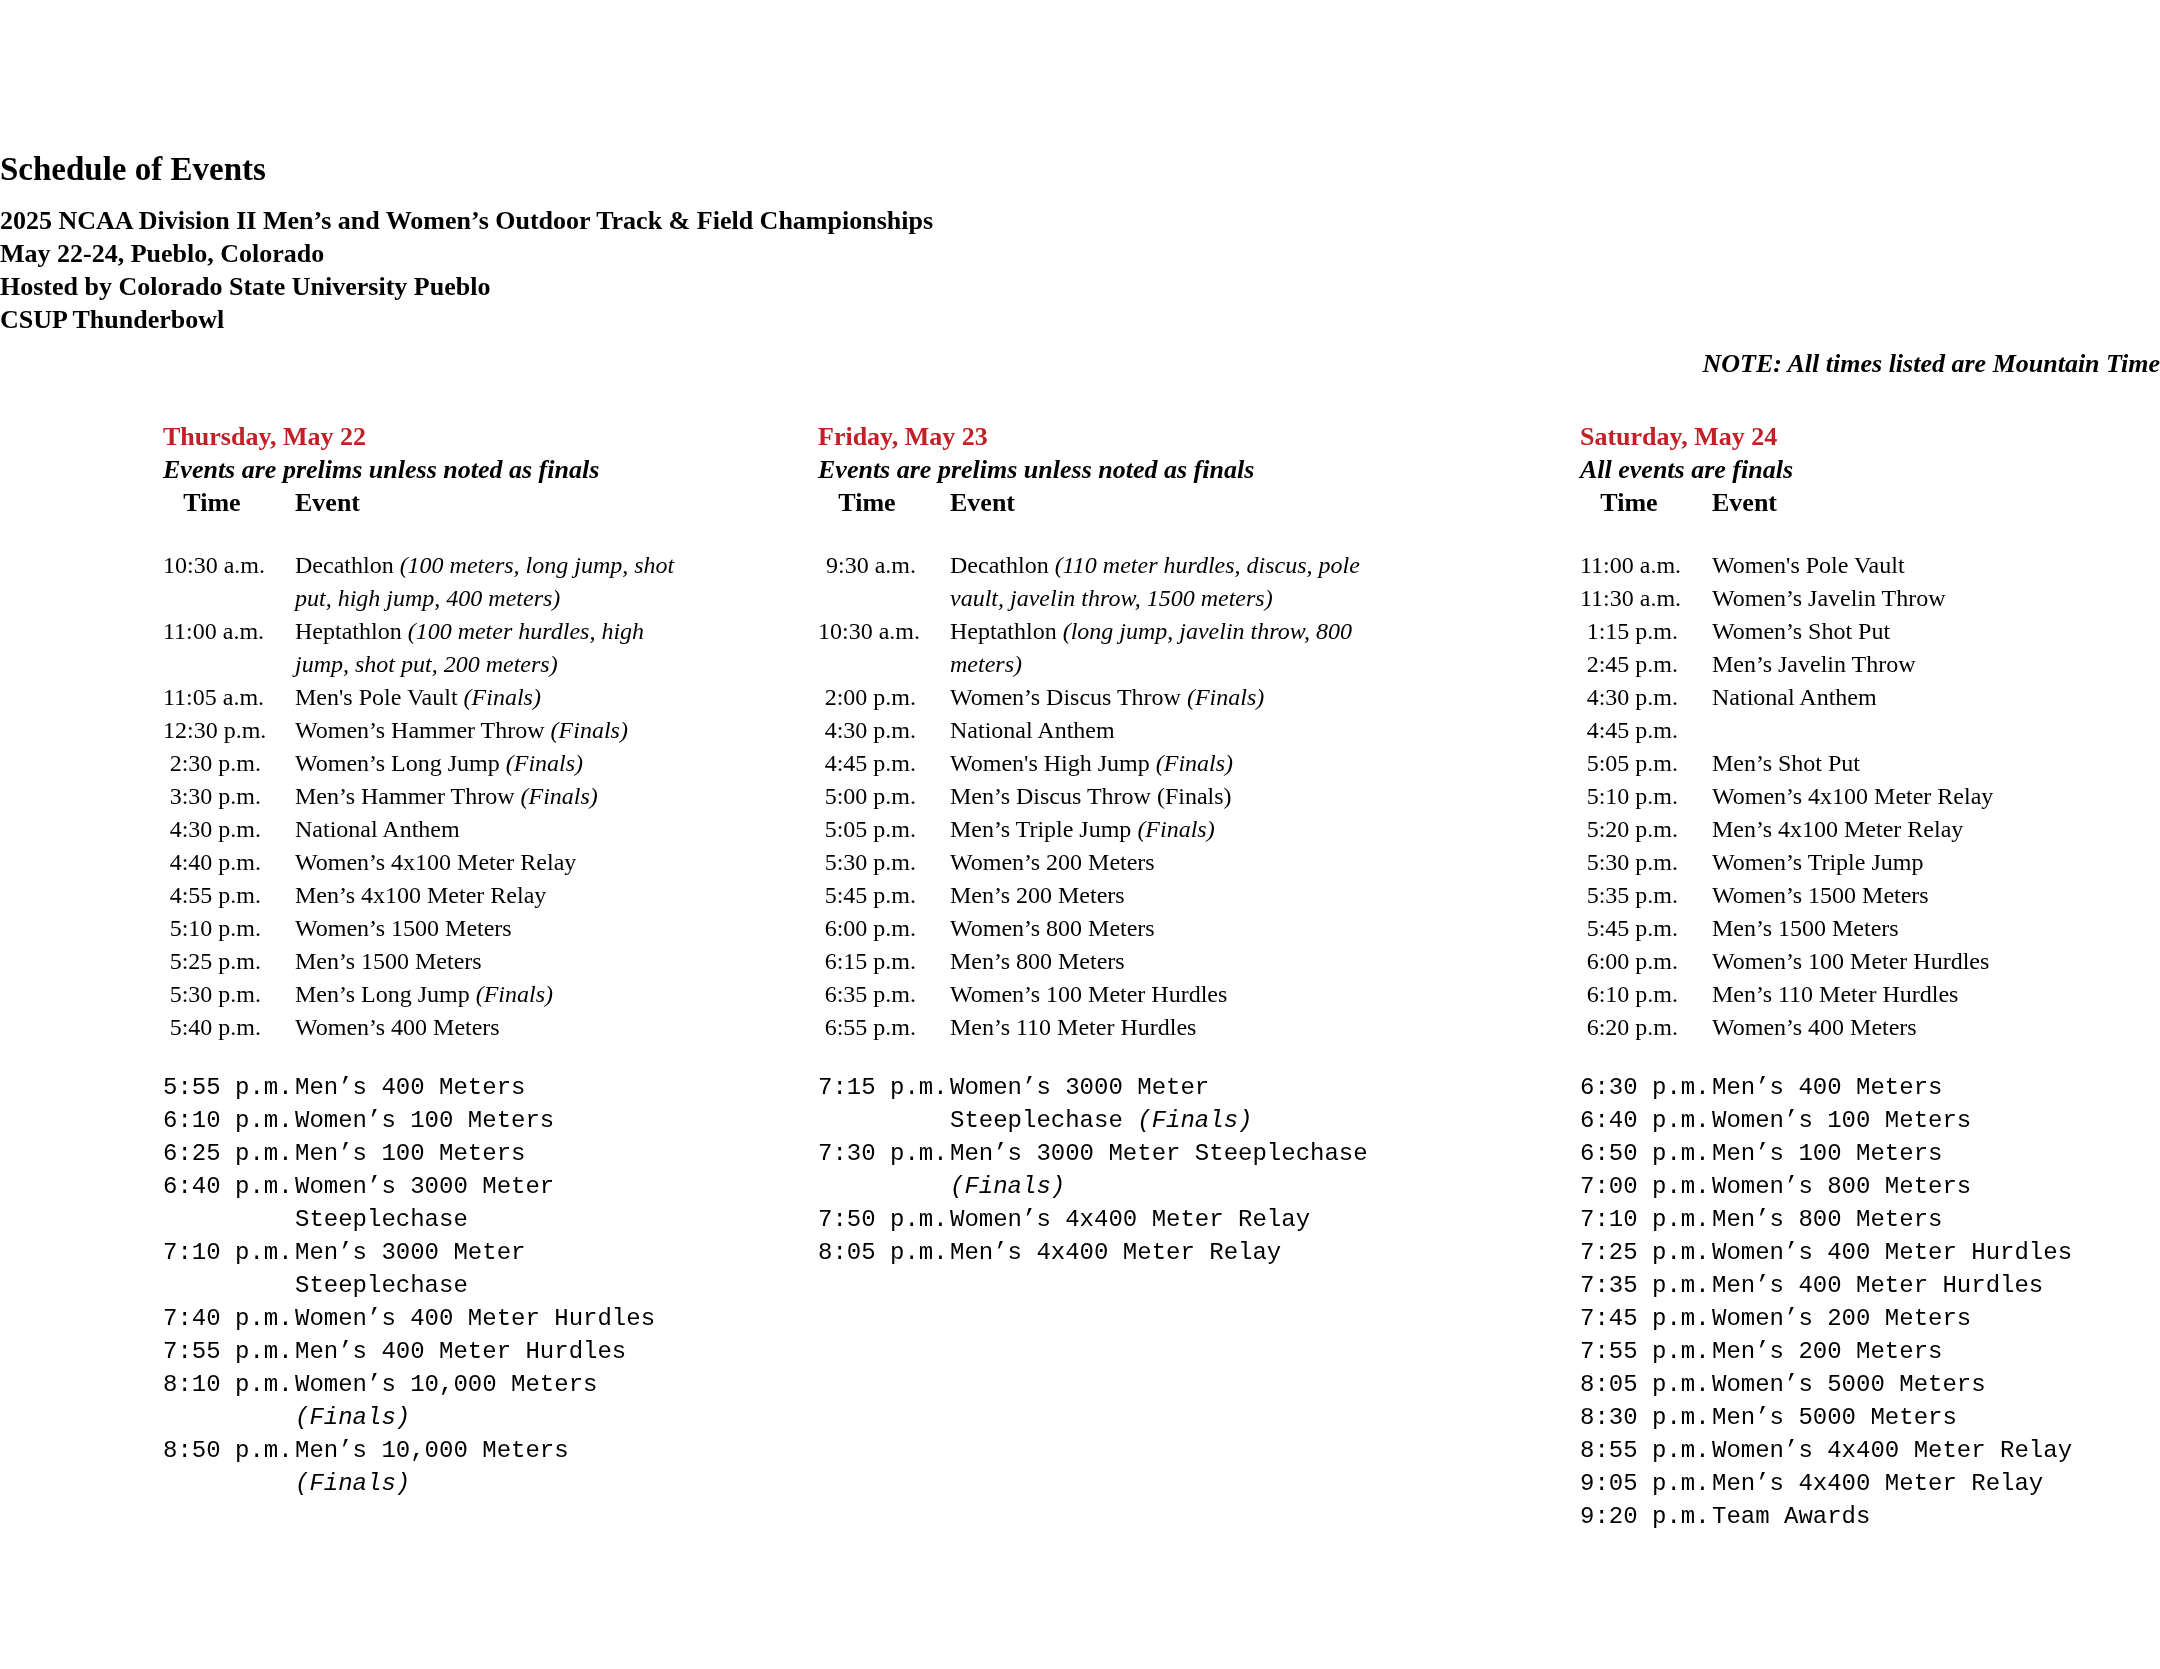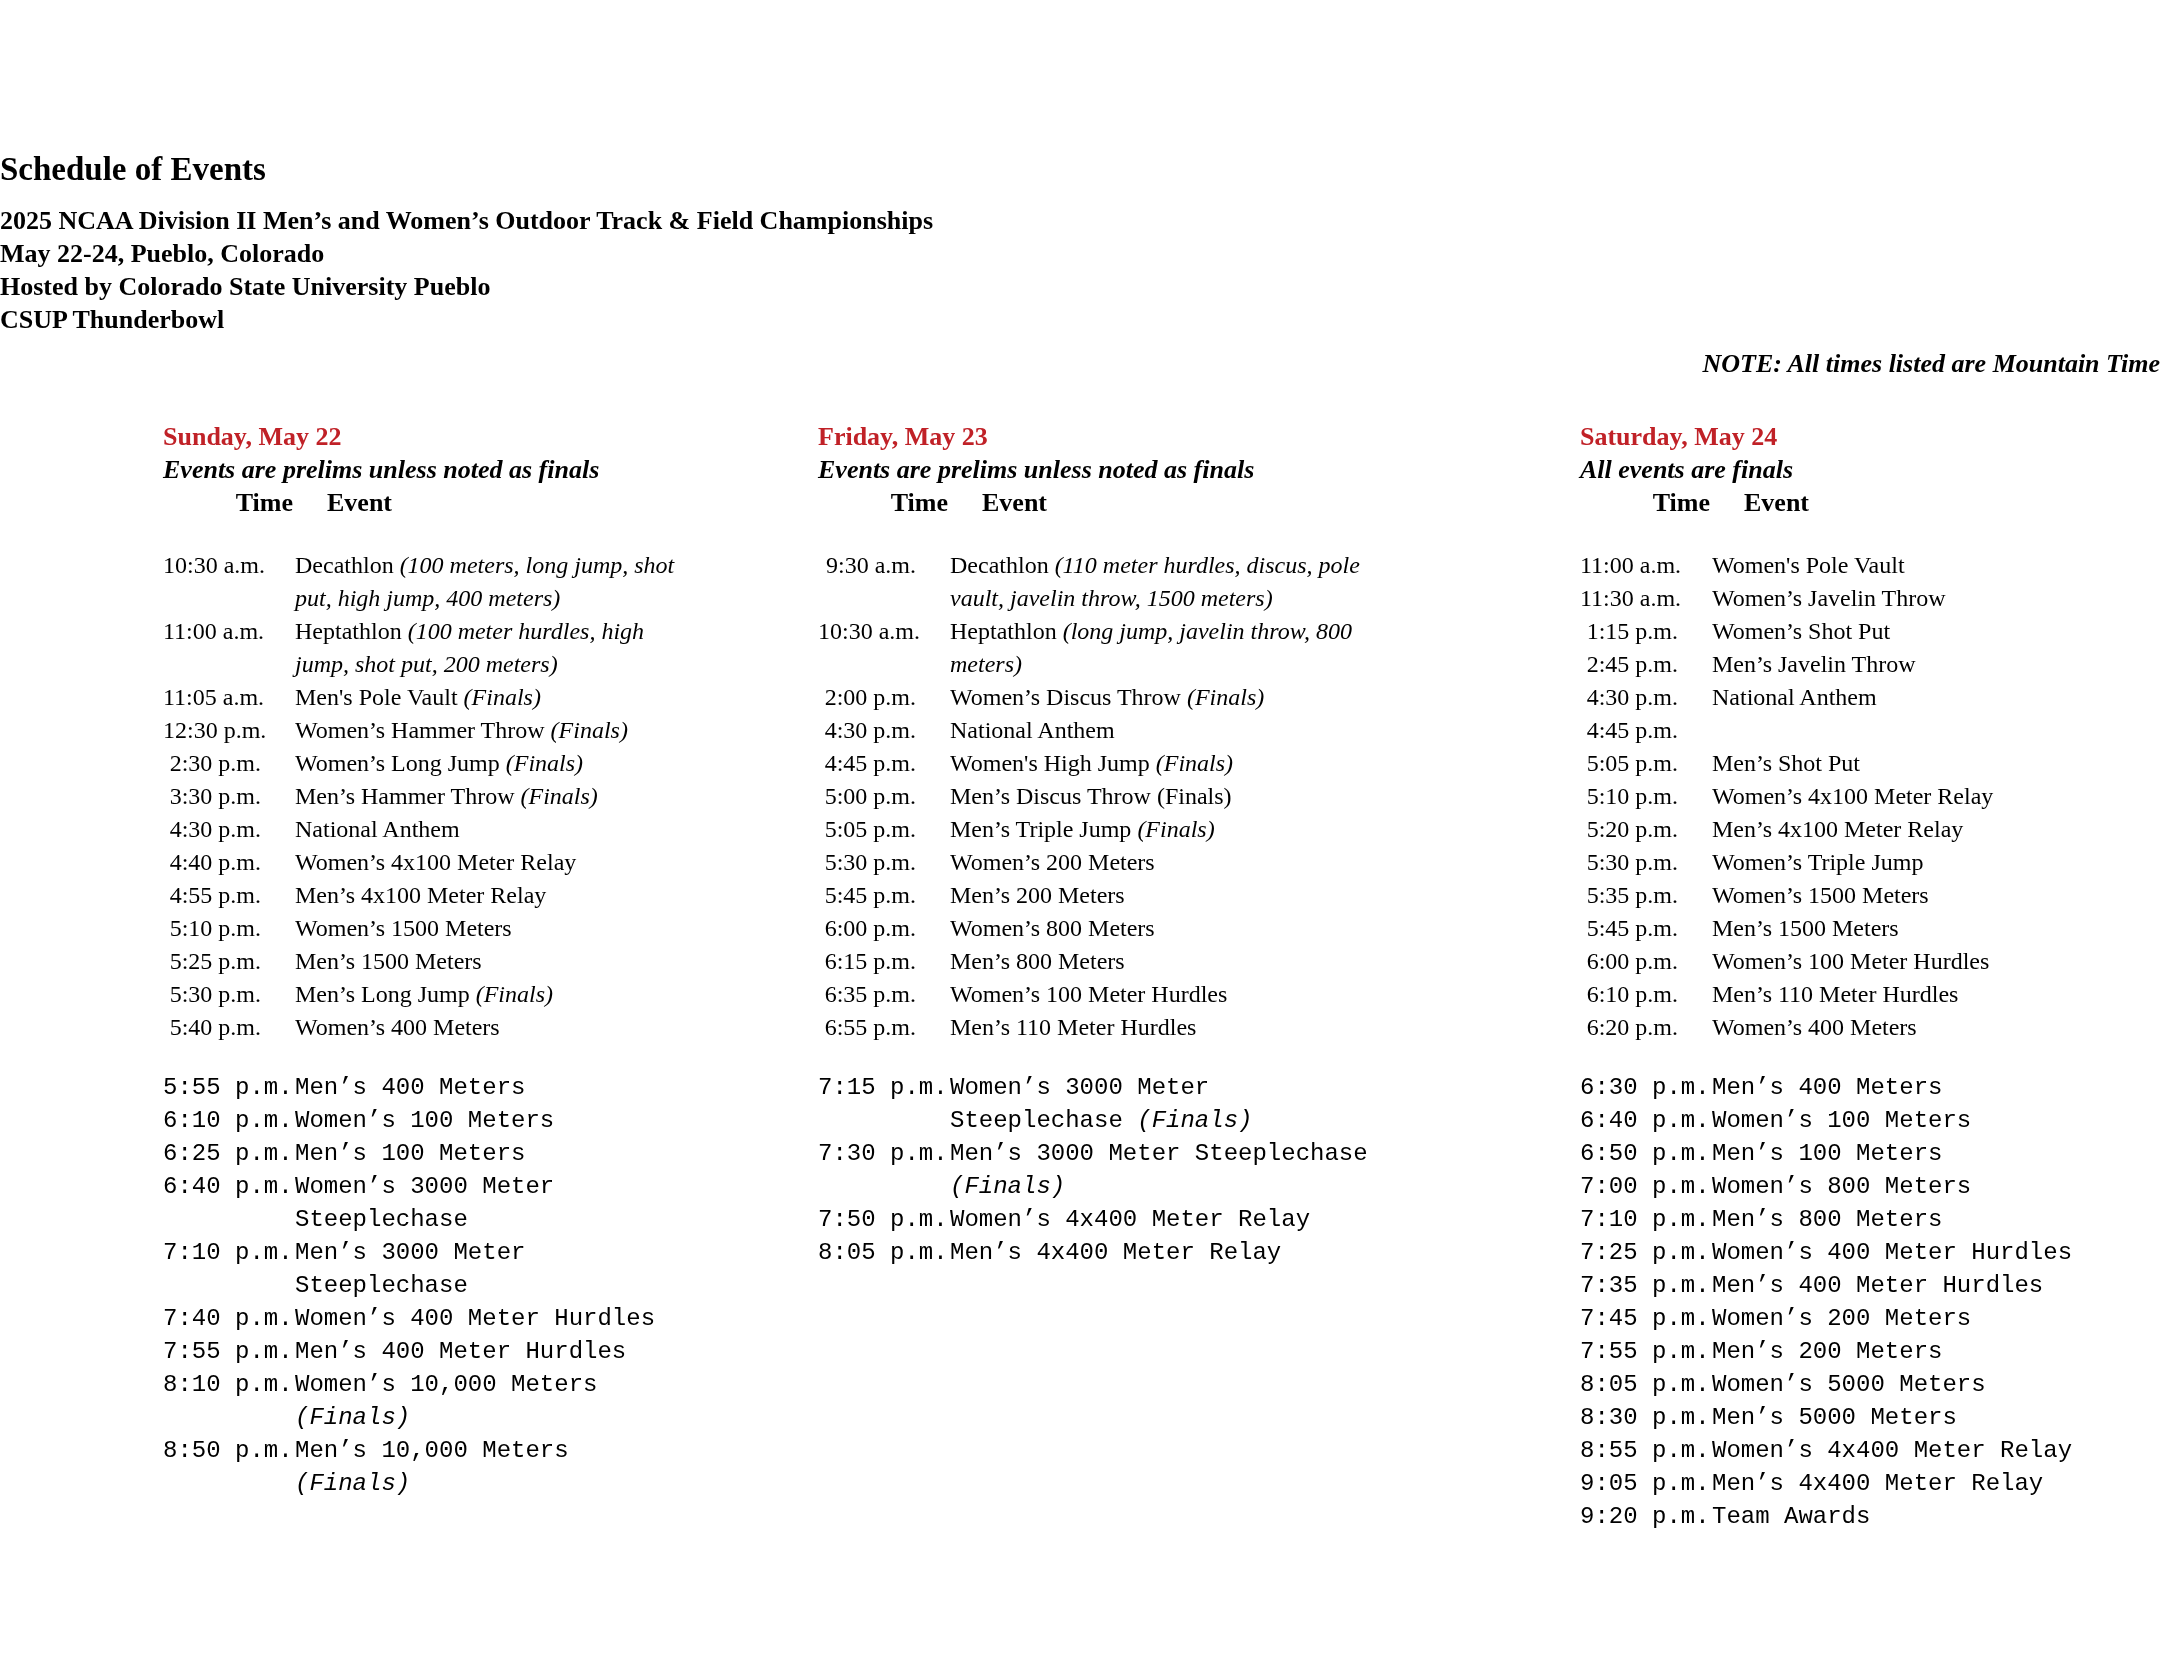--- a/index.html
+++ b/index.html
@@ -24,21 +24,21 @@
 
   
   .col { position: absolute; top: 420px; font-size: 24px; line-height: 33px; }
   .col1 { left: 163px;  width: 520px; }
   .col2 { left: 818px;  width: 565px; }
   .col3 { left: 1580px; width: 575px; }
 
   .day     { font-size: 26px; font-weight: bold; color: var(--day-red, #c02127); margin: 0; line-height: 33px; }
   .subnote { font-size: 26px; font-weight: bold; font-style: italic; margin: 0; line-height: 33px; }
   .thead   { display: flex; font-size: 26px; font-weight: bold; line-height: 33px; }
-  .th-time { width: 98px; flex: none; text-align: right; margin-left: 32px; }
+  .th-time { width: 98px; flex: none; text-align: center; }
   .th-event{ margin-left: 34px; }
 
   .block { margin-top: 30px; }
   .block + .block { margin-top: 27px; font-family: Liberation Mono, monospace; }
 
   .row   { display: flex; }
   .time  { width: 98px; flex: none; text-align: right; white-space: nowrap; }
   .event { margin-left: 34px; }
   .col1 .event { width: 385px; }
   .col2 .event { width: 430px; }
@@ -56,21 +56,21 @@
     <h1 class="title">Schedule of Events</h1>
     <p class="sub">2025 NCAA Division II Men’s and Women’s Outdoor Track &amp; Field Championships</p>
     <p class="sub">May 22-24, Pueblo, Colorado</p>
     <p class="sub">Hosted by Colorado State University Pueblo</p>
     <p class="sub">CSUP Thunderbowl</p>
   </div>
 
   <div class="note-line">NOTE: All times listed are Mountain Time</div>
 
   <section class="col col1">
-    <h2 class="day">Sunday, May 22</h2>
+    <h2 class="day">Thursday, May 22</h2>
     <p class="subnote">Events are prelims unless noted as finals</p>
     <div class="thead">
       <span class="th-time">Time</span>
       <span class="th-event">Event</span>
     </div>
     <div>
         <div class="block">
           <div class="row">
             <span class="time">10:30 a.m.</span>
             <span class="event">Decathlon <span class="n-i">(100 meters, long jump, shot put, high jump, 400 meters)</span></span>

